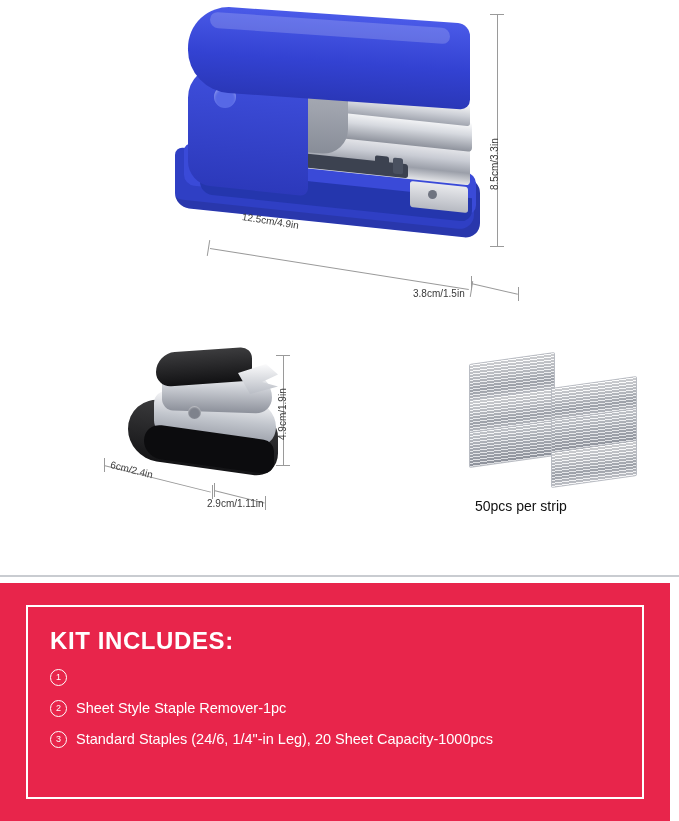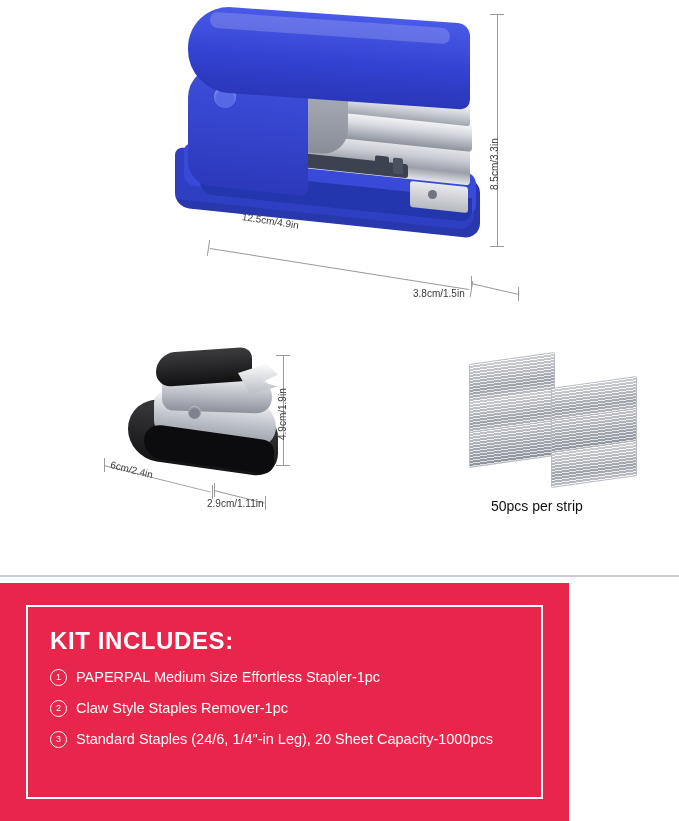--- a/index.html
+++ b/index.html
@@ -349,42 +349,42 @@
       180deg,
       rgba(255,255,255,0.85) 0px,
       rgba(255,255,255,0.85) 1px,
       rgba(120,124,132,0.5) 1px,
       rgba(120,124,132,0.5) 3px
     );
     opacity: 0.75;
   }
   .staples-caption {
     position: absolute;
-    left: 36px;
+    left: 20px;
     top: 150px;
     font-size: 14px;
     color: #111;
   }
 
   
   .divider {
     position: absolute;
     left: 0;
     top: 575px;
     width: 679px;
     height: 2px;
     background: #c9ccd1;
   }
 
   
   .kit-panel {
     position: absolute;
     left: 0;
     top: 583px;
-    width: 569px;
+    width: 670px;
     height: 238px;
     background: #e8254b;
     box-sizing: border-box;
     padding: 22px 26px 22px 26px;
   }
   .kit-inner {
     position: relative;
     width: 100%;
     height: 100%;
     border: 2px solid #ffffff;
@@ -520,25 +520,24 @@
   </div>
 
   <div class="divider"></div>
 
   <div class="kit-panel">
     <div class="kit-inner">
       <h2 class="kit-title">KIT INCLUDES:</h2>
       <ul class="kit-list">
         <li class="kit-item">
           <span class="kit-num">1</span>
-          <span class="kit-text">PAPERPAL Medium Size Effortless Stapler-1pc</span>
         </li>
         <li class="kit-item">
           <span class="kit-num">2</span>
-          <span class="kit-text">Claw Style Staples Remover-1pc</span>
+          <span class="kit-text">Sheet Style Staple Remover-1pc</span>
         </li>
         <li class="kit-item">
           <span class="kit-num">3</span>
           <span class="kit-text">Standard Staples (24/6, 1/4"-in Leg), 20 Sheet Capacity-1000pcs</span>
         </li>
       </ul>
     </div>
   </div>
 
 </div>

